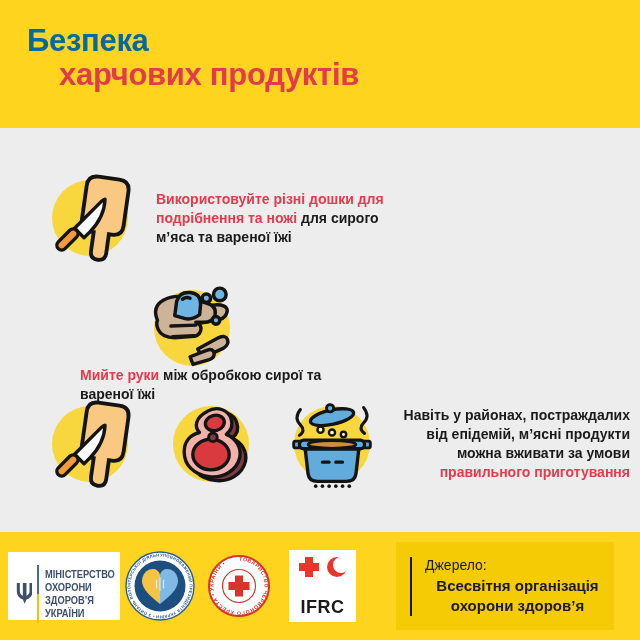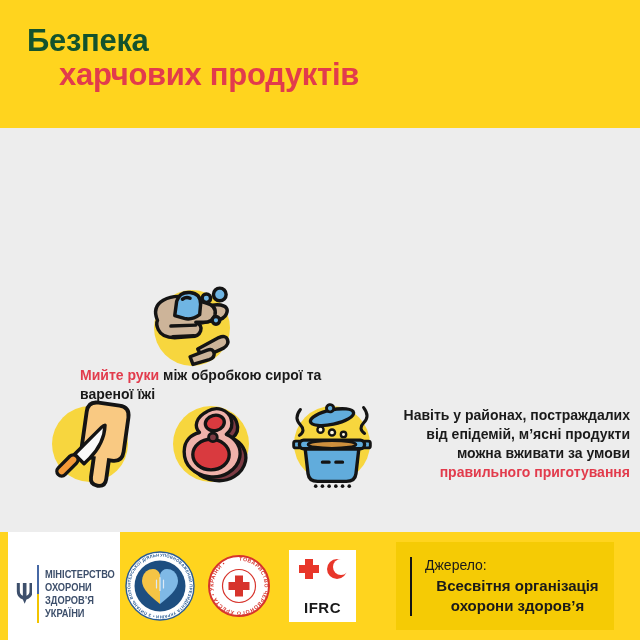--- a/index.html
+++ b/index.html
@@ -3,65 +3,80 @@
 <meta charset="utf-8">
 <style>
   html,body{margin:0;padding:0;}
   body{
     width:640px;height:640px;overflow:hidden;position:relative;
     font-family:"Liberation Sans",sans-serif;background:#FFD41E;
     -webkit-font-smoothing:antialiased;
   }
   .header{position:absolute;top:0;left:0;right:0;height:128px;background:#FFD41E;}
   .title{margin:0;padding:24px 0 0 27px;font-size:31px;line-height:34px;font-weight:bold;letter-spacing:-0.3px;}
-  .title .t-black{color:#14532d;display:block;}
+  .title .t-black{color:#0369a1;display:block;}
   .title .t-red{color:#E23B4C;display:block;margin-left:32px;}
 
   .card{position:absolute;top:128px;left:0;right:0;height:404px;background:#EDEDED;}
 
   .row{position:absolute;left:52px;display:flex;align-items:center;}
   .row1{top:52px;}
   .row2{top:162px;flex-direction:column;}
   .row3{top:278px;}
 
   .icon-wrap{position:relative;width:76px;height:76px;flex:0 0 76px;}
   .icon-circle{position:absolute;top:0;left:0;width:76px;height:76px;border-radius:50%;background:#F7D63E;}
   .icon-wrap svg{position:absolute;top:-8px;left:-8px;width:92px;height:92px;}
 
   .tip{margin:0 0 0 28px;width:252px;font-size:14px;line-height:19px;font-weight:bold;color:#1A1A1A;}
   .tip .red{color:#E23B4C;}
   .tip3{width:240px;text-align:right;margin-left:12px;}
   .row3 .icon-wrap{margin-right:45px;}
   .row3 .icon-wrap:nth-child(3){margin-right:8px;}
 
   .footer{position:absolute;top:532px;left:0;right:0;height:108px;background:#FFD41E;display:flex;align-items:center;}
-  .ministry-box{margin-left:8px;width:112px;height:108px;background:#FFFFFF;display:flex;align-items:center;padding:16px 0 0 7px;box-sizing:border-box;}
+  .ministry-box{margin-left:8px;width:112px;height:68px;background:#FFFFFF;display:flex;align-items:center;padding:16px 0 0 7px;box-sizing:border-box;}
   .ministry-divider{width:3px;height:58px;margin:0 6px 0 5px;background:linear-gradient(#4668A4 0 50%, #F2C400 50% 100%);}
   .ministry-text{font-size:10px;line-height:13px;font-weight:bold;color:#3D4F6B;transform:scaleX(.93);transform-origin:left center;white-space:nowrap;}
   .logo-volunteer{margin-left:5px;width:70px;height:70px;flex:0 0 70px;}
   .logo-redcross{margin-left:13px;width:62px;height:62px;flex:0 0 62px;}
   .ifrc-box{margin-left:19px;width:67px;height:72px;background:#FFFFFF;display:flex;flex-direction:column;align-items:center;justify-content:center;}
-  .ifrc-label{font-size:15px;font-weight:bold;color:#1A1A1A;letter-spacing:0.5px;margin-top:12px;}
+  .ifrc-label{font-size:18px;font-weight:bold;color:#1A1A1A;letter-spacing:0.5px;margin-top:12px;}
   .source-box{margin-left:40px;width:218px;height:88px;background:#F5CB05;display:flex;align-items:center;box-sizing:border-box;padding-left:14px;}
   .source-inner{border-left:2.5px solid #141414;padding-left:13px;}
   .source-label{font-size:14px;color:#1A1A1A;margin:0 0 3px 0;}
   .source-name{font-size:15px;font-weight:bold;color:#1A1A1A;line-height:20px;margin:0;width:185px;text-align:center;}
 </style>
 </head>
 <body>
 
 <div class="header">
   <h1 class="title">
     <span class="t-black">Безпека</span>
     <span class="t-red">харчових продуктів</span>
   </h1>
 </div>
 
 <div class="card">
 
+  <div class="row row1">
+    <div class="icon-wrap">
+      <div class="icon-circle"></div>
+      <svg viewBox="0 0 96 96">
+        <path d="M51 6 h22 q11 0 11 11 v36 q0 11 -11 11 h-3 v20 q0 8 -8 8 q-8 0 -8 -8 v-20 h-3 q-11 0 -11 -11 V17 q0 -11 11 -11 z" fill="#F9C982" stroke="#141414" stroke-width="4" transform="rotate(8 62 48)"></path>
+        <g transform="rotate(45 34 58)">
+          <path d="M34 16 q13 14 13 36 v8 h-14 v-40 q0 -3 1 -4 z" fill="#FAFAFA" stroke="#141414" stroke-width="3.5" stroke-linejoin="round"></path>
+          <rect x="31" y="60" width="10" height="27" rx="5" fill="#F49A38" stroke="#141414" stroke-width="3.5"></rect>
+        </g>
+      </svg>
+    </div>
+    <p class="tip">
+      <span class="red">Використовуйте різні дошки для подрібнення та ножі</span><span> для сирого м’яса та вареної їжі</span>
+    </p>
+  </div>
 
   <div class="row row2">
     <div class="icon-wrap">
       <div class="icon-circle"></div>
       <svg viewBox="0 0 96 96">
         <g stroke="#141414" stroke-width="3.6" stroke-linejoin="round" stroke-linecap="round">
           <path fill="#CDB499" d="M50 36 q12 -14 28 -12 q9 2 6 9 q-2 6 -12 7 l-20 4 z"></path>
           <path fill="#CDB499" d="M54 70 l22 -12 q7 -3 9 2 t-4 9 l-22 10 z"></path>
           <path fill="#CDB499" d="M46 78 l18 -7 q6 -2 7 3 t-5 7 l-17 5 z"></path>
           <path fill="#CDB499" d="M12 40 q-6 -14 6 -21 q11 -6 24 -3 l21 6 q11 3 9 12 q-2 8 -12 8 l-8 0 q7 3 5 9 q-2 6 -10 6 l-14 1 q-16 1 -20 -8 q-3 -6 -1 -10 z"></path>

